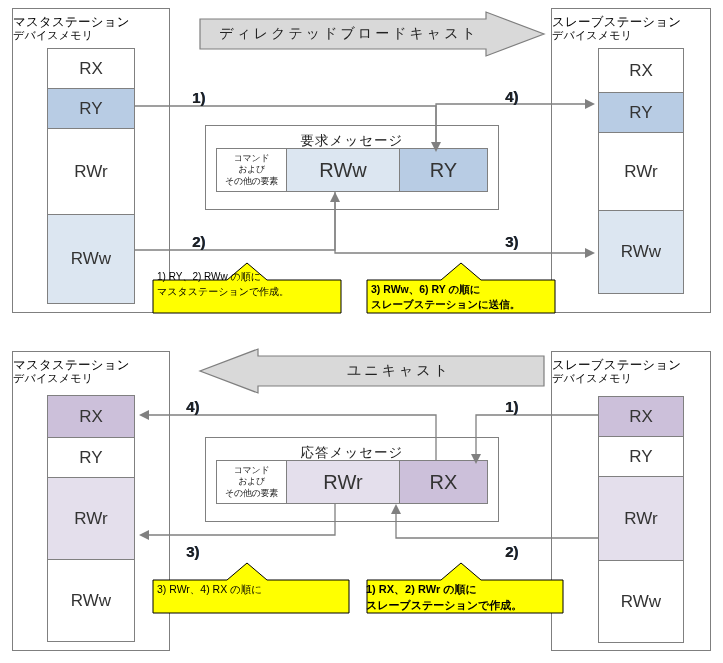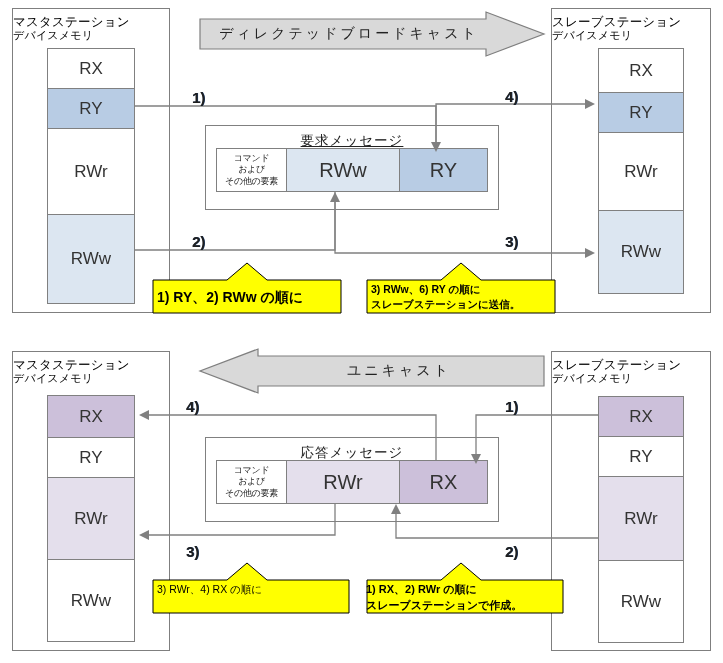--- a/index.html
+++ b/index.html
@@ -93,21 +93,21 @@
 </div>
 
 <div class="banner" style="left:198px;top:10px;width:348px;height:48px;">
   <svg class="arrowsvg" width="348" height="48" viewBox="0 0 348 48">
     <polygon points="2,9 288,9 288,2 346,24 288,46 288,39 2,39" fill="#d9d9d9" stroke="#7f7f7f" stroke-width="1.2"></polygon>
   </svg>
   <span class="btxt" style="margin-right:46px;">ディレクテッドブロードキャスト</span>
 </div>
 
 <div class="msgframe" style="left:205px;top:125px;width:294px;height:85px;">
-  <div class="msgtitle" style="top:6px;text-decoration:underline;">要求メッセージ</div>
+  <div class="msgtitle" style="top:6px;">要求メッセージ</div>
 </div>
 <div class="msgrow" style="left:216px;top:148px;width:272px;height:44px;">
   <div class="seg cmd" style="width:70px;background:#ffffff;">
     <span>コマンド</span>
     <span>および</span>
     <span>その他の要素</span>
   </div>
   <div class="seg" style="width:112px;background:#dce6f1;">
     <span>RWw</span>
   </div>
@@ -136,22 +136,23 @@
 
 <div class="steplbl" style="left:192px;top:89px;">1)</div>
 <div class="steplbl" style="left:192px;top:233px;">2)</div>
 <div class="steplbl" style="left:505px;top:233px;">3)</div>
 <div class="steplbl" style="left:505px;top:88px;">4)</div>
 
 <div class="callout" style="left:152px;top:262px;width:190px;height:52px;">
   <svg class="ctail" width="190" height="52" viewBox="0 0 190 52">
     <path d="M1,18 L75,18 L95,1 L115,18 L189,18 L189,51 L1,51 Z" fill="#ffff00" stroke="#000000" stroke-width="1"></path>
   </svg>
-  <div style="position:absolute;left:5px;top:25px;font-size:14px;line-height:1.45;font-weight:bold;">
+  <div style="position:absolute;left:5px;top:8px;font-size:10px;line-height:1.45;font-weight:normal;">
     <div>1) RY、2) RWw の順に</div>
+    <div>マスタステーションで作成。</div>
   </div>
 </div>
 
 <div class="callout" style="left:366px;top:262px;width:190px;height:52px;">
   <svg class="ctail" width="190" height="52" viewBox="0 0 190 52">
     <path d="M1,18 L75,18 L95,1 L115,18 L189,18 L189,51 L1,51 Z" fill="#ffff00" stroke="#000000" stroke-width="1"></path>
   </svg>
   <div style="position:absolute;left:5px;top:20px;font-size:10.5px;line-height:1.45;font-weight:bold;">
     <div>3) RWw、6) RY の順に</div>
     <div>スレーブステーションに送信。</div>

